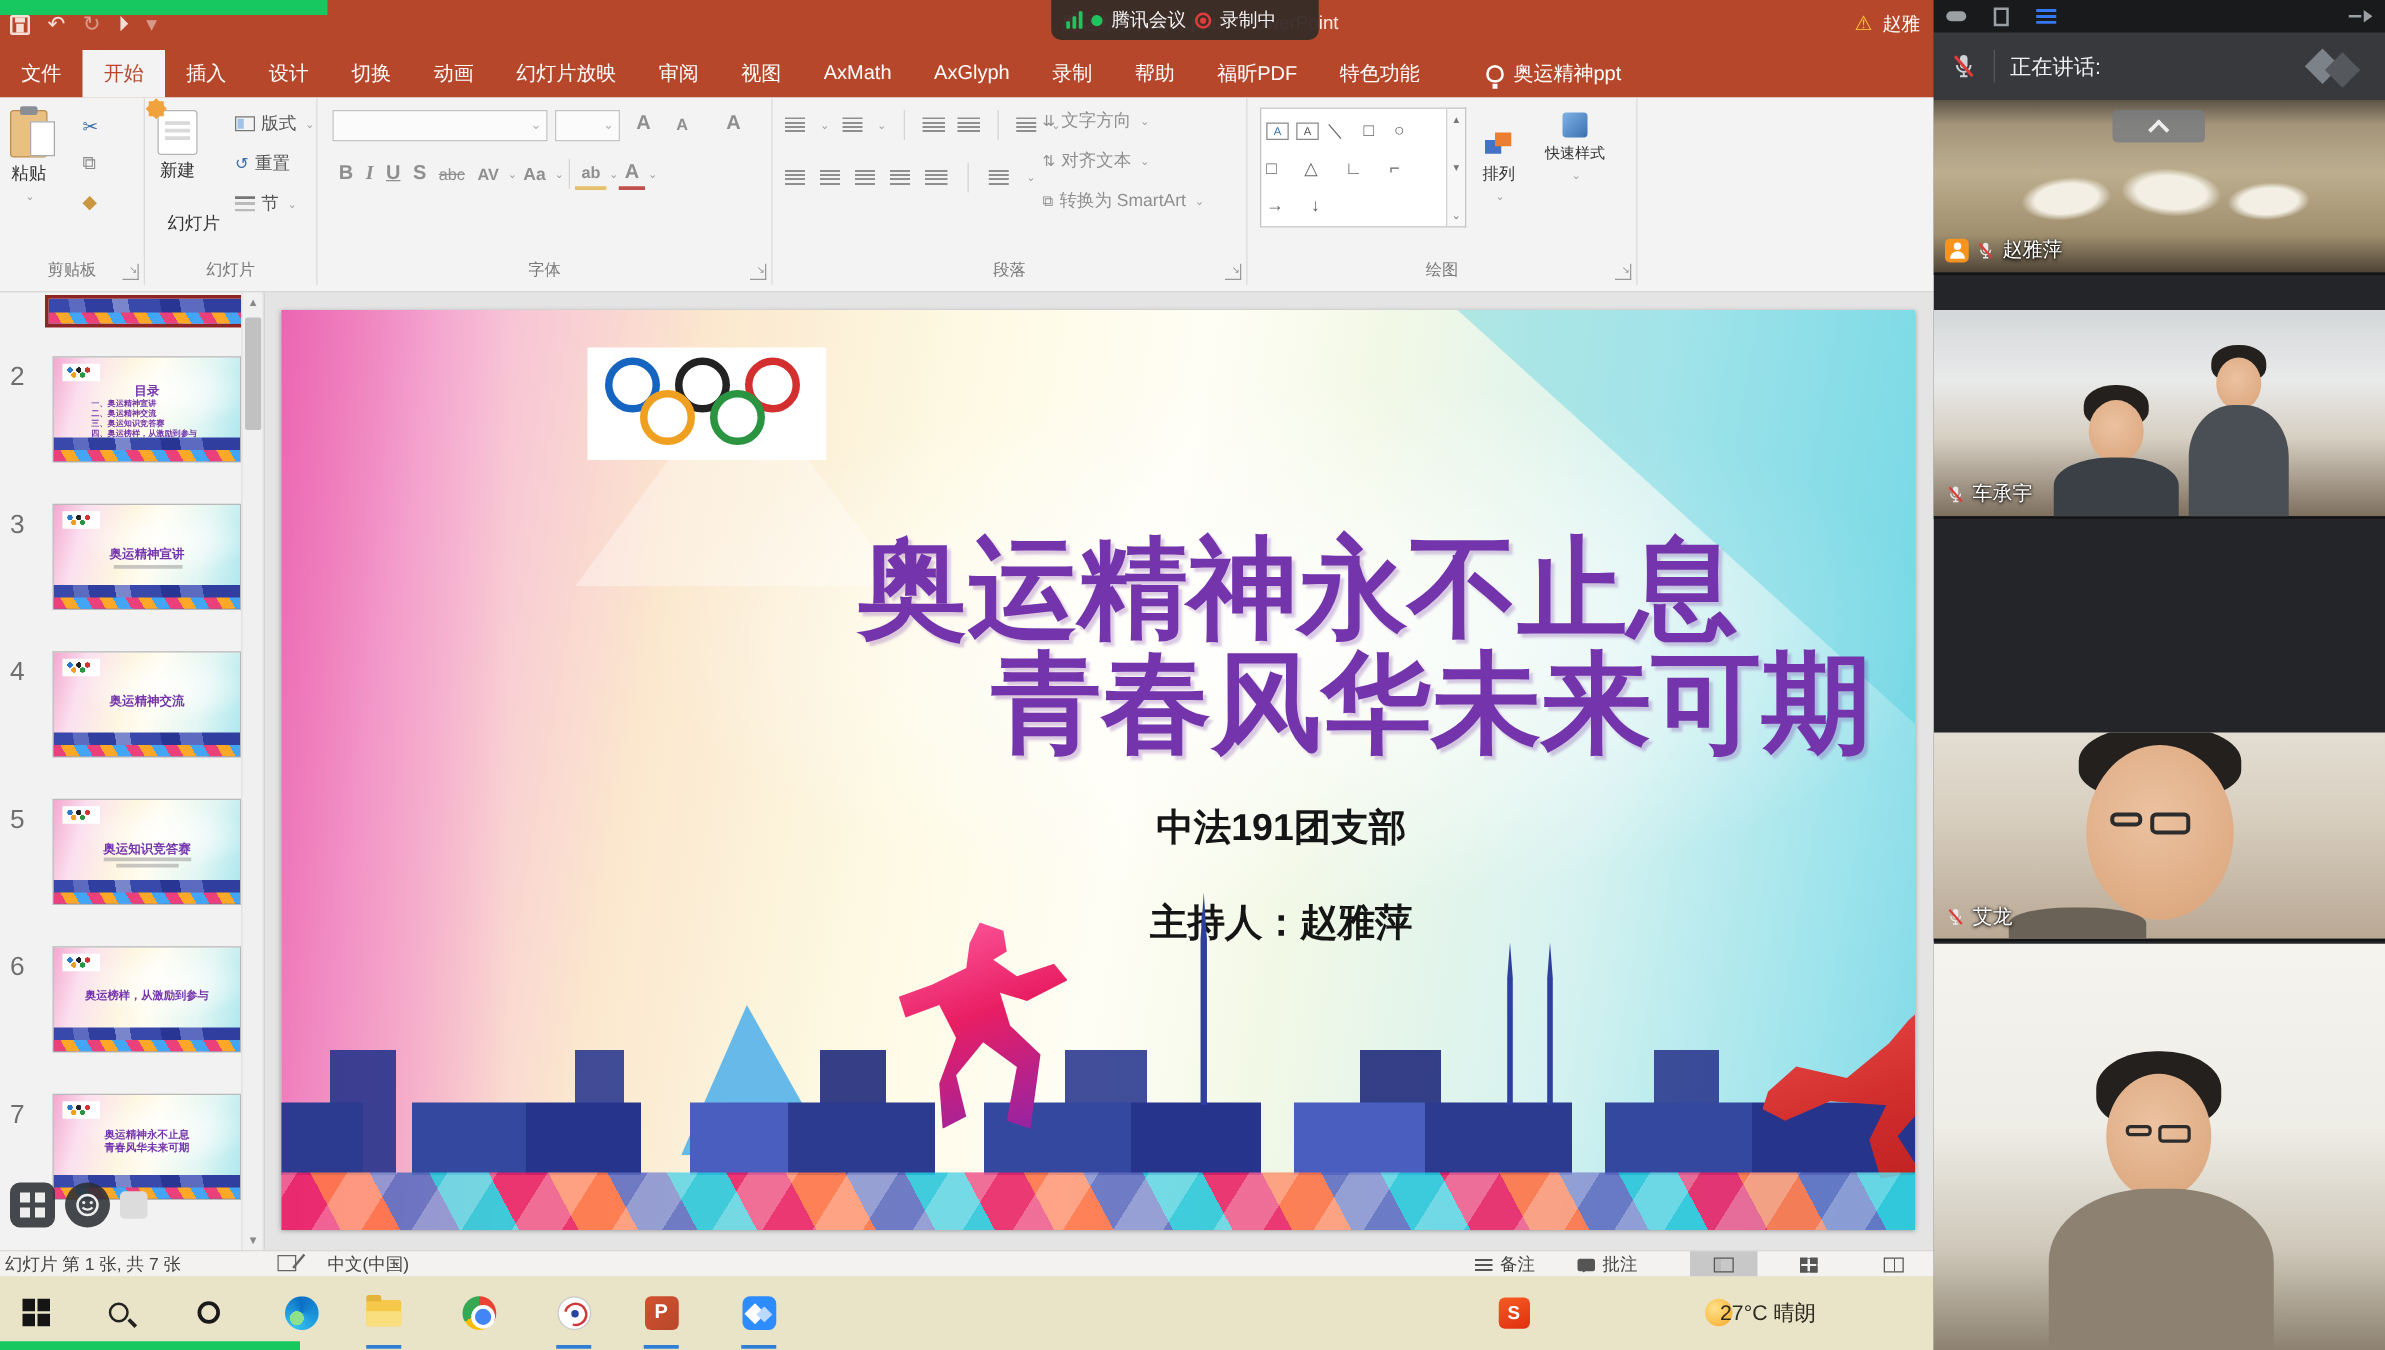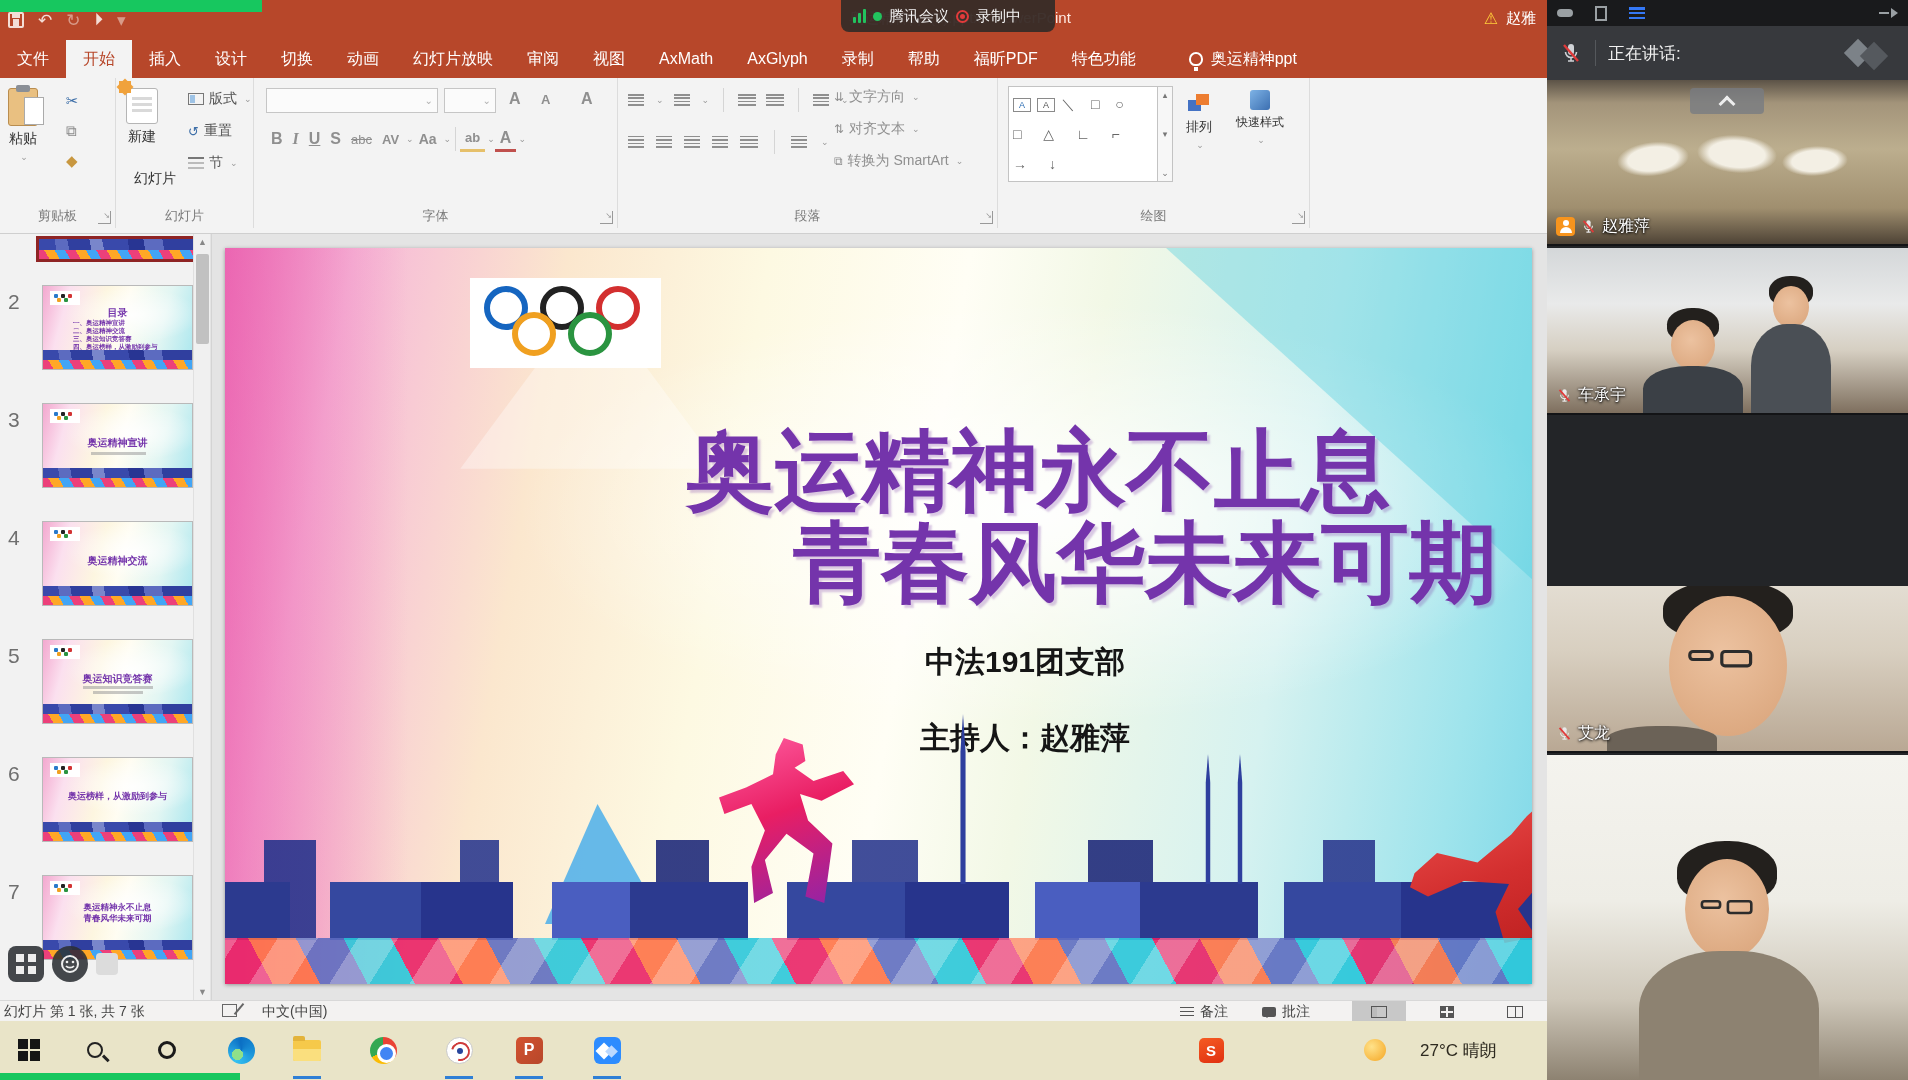--- a/index.html
+++ b/index.html
@@ -376,21 +376,21 @@
           <div style="letter-spacing:6px;line-height:30px"><span class="tbx">A</span><span class="tbx" style="color:#555">A</span><span>＼ □ ○</span></div>
           <div style="letter-spacing:9px;line-height:30px">□ △ ∟ ⌐ → ↓</div>
           <div style="letter-spacing:9px;line-height:30px">☆ ( { }</div>
         </div>
         <div class="shsc">
             <span>▴</span>
             <span>▾</span>
             <span>⌄</span>
           </div>
       </div>
-      <div class="bigbtn" style="position:absolute;left:188px;top:16px;font-size:13px">
+      <div class="bigbtn" style="position:absolute;left:188px;top:28px;font-size:13px">
         <span class="arr-ic">
             <i></i>
             <i></i>
           </span>
         <span>排列</span>
         <span class="caret">⌄</span>
       </div>
       <div class="bigbtn" style="position:absolute;left:238px;top:12px;font-size:12px">
         <span class="qs-ic"></span>
         <span>快速样式</span>
@@ -572,21 +572,21 @@
     <div class="uline" style="left:293px"></div>
     <div class="uline" style="left:445px"></div>
     <div class="uline" style="left:515px"></div>
     <div class="uline" style="left:593px"></div>
     <div class="tbi" style="left:1196px">
         <span class="sico">S</span>
       </div>
     <div class="tbi" style="left:1360px">
         <span class="sun"></span>
       </div>
-    <div class="wtxt" style="left:1420px"><span>27°C</span>&nbsp;<span>晴朗</span></div>
+    <div class="wtxt" style="left:1376px"><span>27°C</span>&nbsp;<span>晴朗</span></div>
   </div>
 
   <div class="greenbar-t"></div>
   <div class="greenbar-b"></div>
 
   <div id="panel">
     <div id="mp-bar">
       <span class="mpb-min"></span>
       <span class="mpb-sq"></span>
       <span class="mpb-menu"></span>
@@ -602,21 +602,21 @@
           <line x1="5" y1="4" x2="19" y2="20" stroke="#e03a3a" stroke-width="2.4"></line>
         </svg>
       <span class="spk-div"></span>
       <span>正在讲话:</span>
       <span class="logo-dia">
           <i></i>
           <i></i>
         </span>
     </div>
 
-    <div class="tile t-horse" style="top:80px;height:166px">
+    <div class="tile t-horse" style="top:80px;height:140px">
       <span class="horseblob" style="left:70px;top:62px;width:72px;height:34px;transform:rotate(-6deg)"></span>
       <span class="horseblob" style="left:150px;top:55px;width:80px;height:38px;transform:rotate(4deg)"></span>
       <span class="horseblob" style="left:235px;top:66px;width:66px;height:30px;transform:rotate(-3deg)"></span>
       <div class="collapse">
           <span class="chev"></span>
         </div>
       <div class="nametag">
         <span class="personicon"></span>
         <svg width="17" height="17" viewBox="0 0 24 24">
             <path d="M12 3a3 3 0 0 1 3 3v5a3 3 0 0 1-6 0V6a3 3 0 0 1 3-3z" fill="#e8e8e8"></path>

